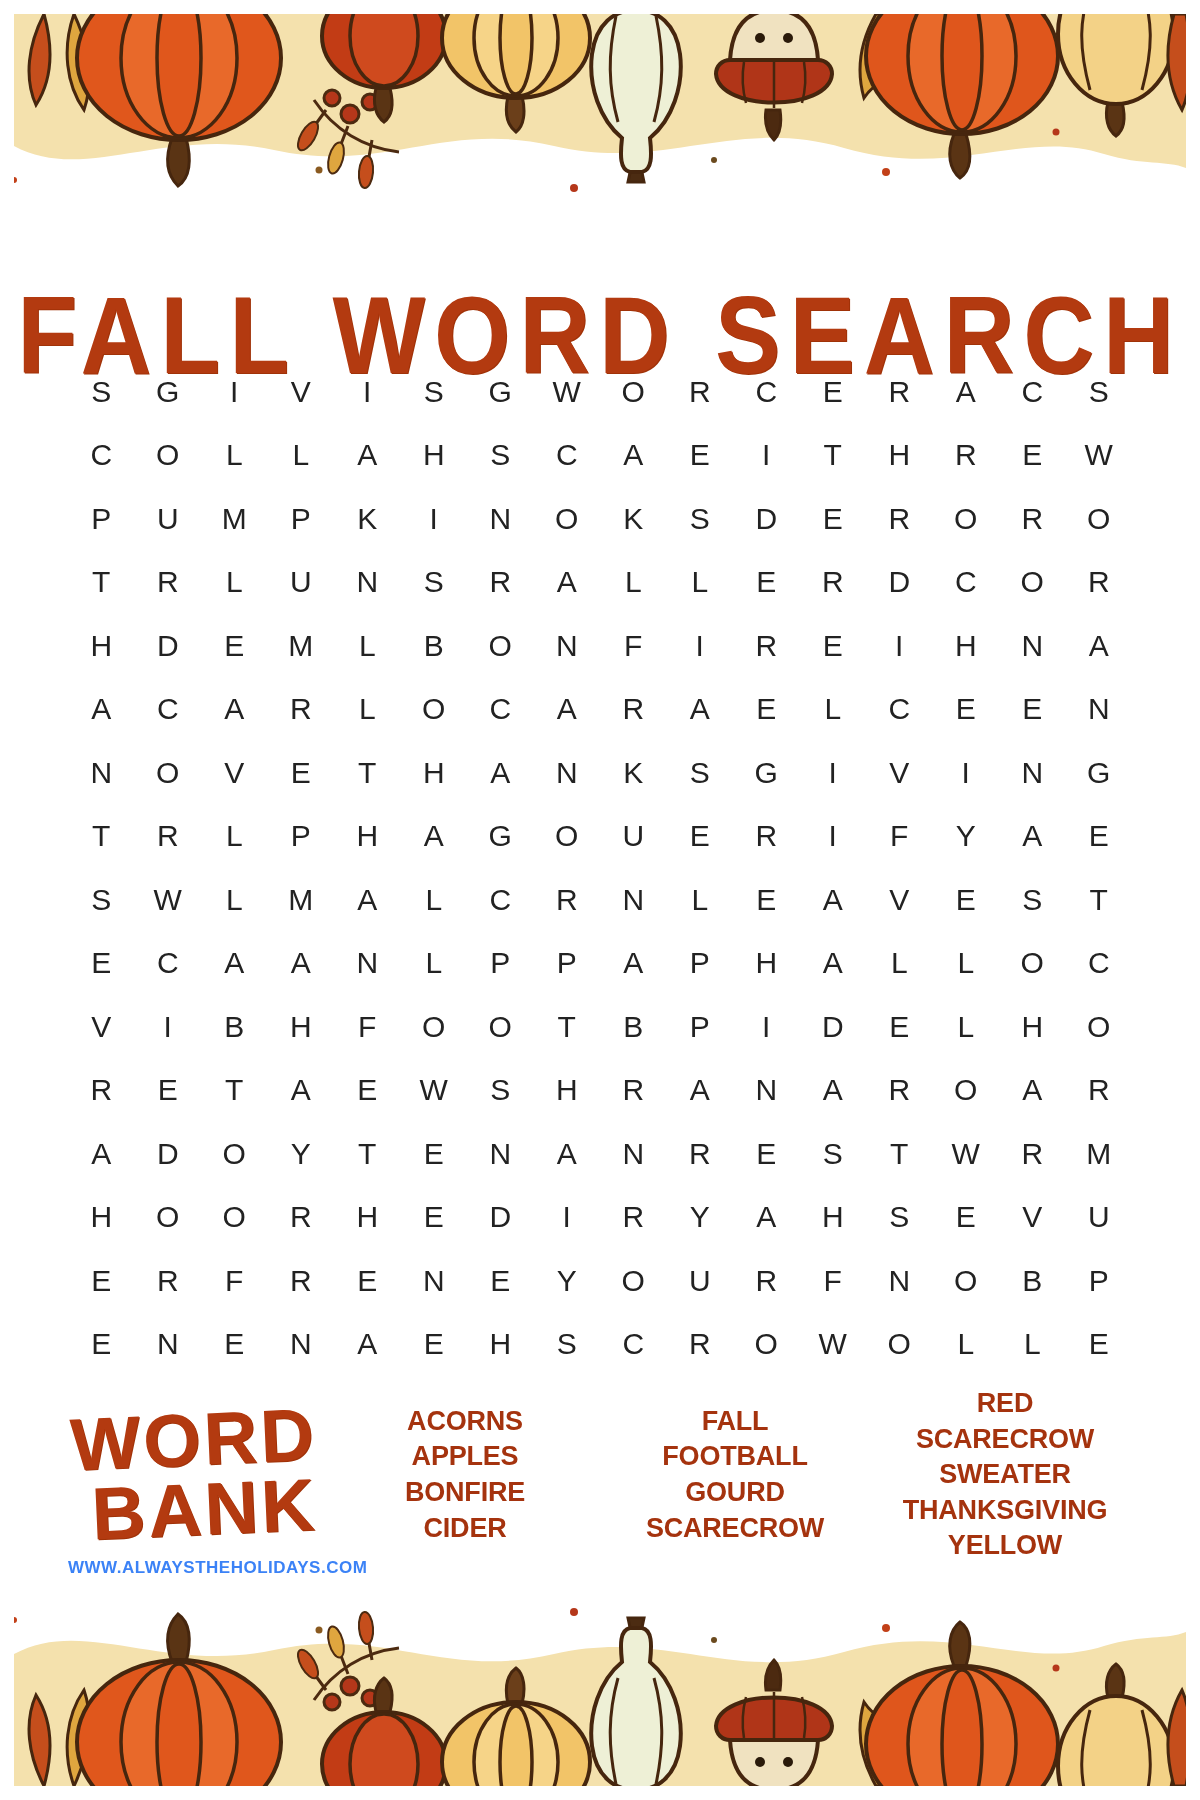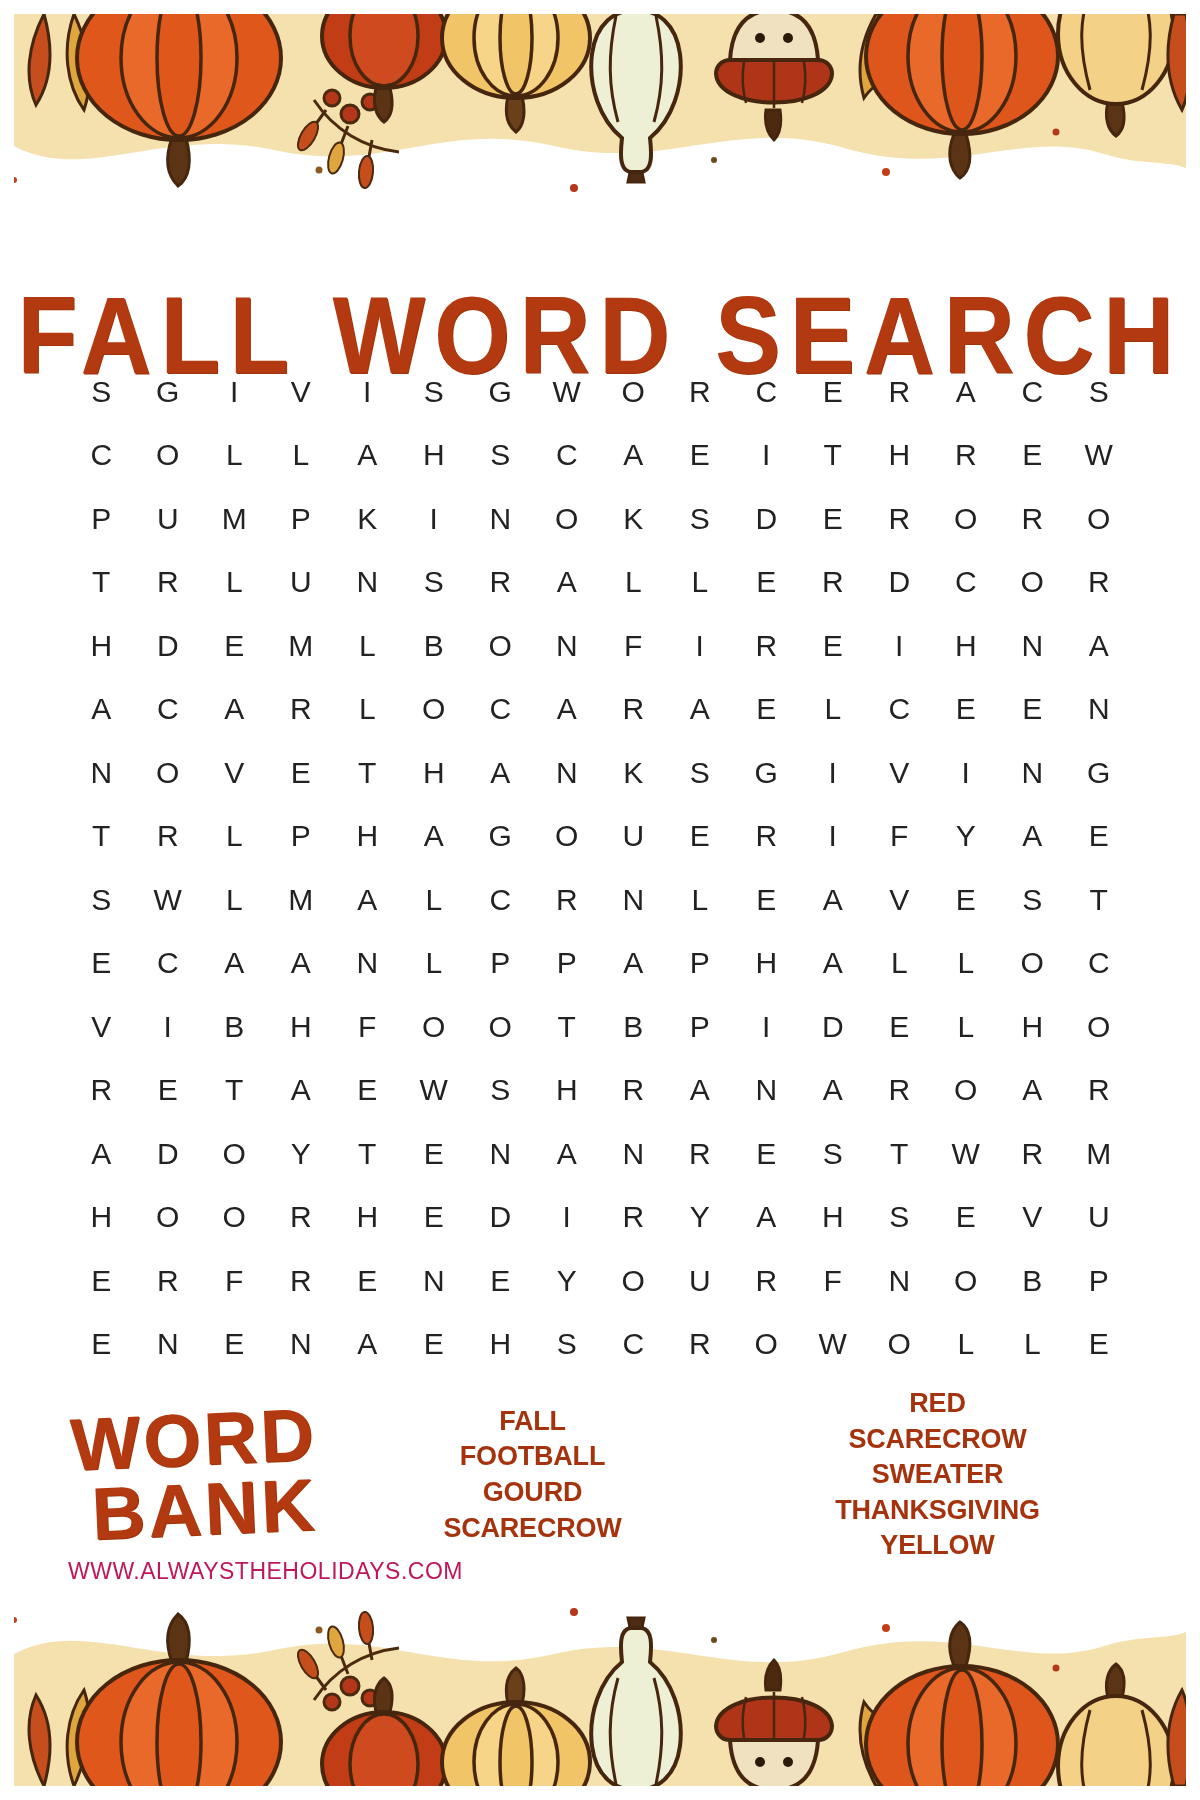--- a/index.html
+++ b/index.html
@@ -49,21 +49,21 @@
   .wb-heading .line2{display:block;transform:translateX(8px);}
   .wb-cols{flex:1;display:flex;align-items:center;}
   .wb-col{
     flex:1;text-align:center;color:#a5330e;font-weight:700;
     font-size:27px;line-height:1.32;letter-spacing:-0.2px;
   }
   .wb-word{white-space:nowrap;}
 
   .site-url{
     position:absolute;top:1558px;left:68px;
-    font-size:23px;font-weight:400;color:#be185d;letter-spacing:0.5px;
+    font-size:17px;font-weight:700;color:#3b82f6;letter-spacing:0.5px;
   }
 
   .defs-svg{position:absolute;width:0;height:0;}
 </style>
 </head>
 <body>
 
 <svg class="defs-svg" aria-hidden="true">
   <defs>
     <g id="border-art">
@@ -424,20 +424,26 @@
       <div class="cell">L</div>
       <div class="cell">E</div>
     </div>
 
   <div class="wordbank">
     <div class="wb-heading">
       <span class="line1">WORD</span>
       <span class="line2">BANK</span>
     </div>
     <div class="wb-cols">
+        <div class="wb-col">
+          <div class="wb-word">ACORNS</div>
+          <div class="wb-word">APPLES</div>
+          <div class="wb-word">BONFIRE</div>
+          <div class="wb-word">CIDER</div>
+        </div>
         <div class="wb-col">
           <div class="wb-word">FALL</div>
           <div class="wb-word">FOOTBALL</div>
           <div class="wb-word">GOURD</div>
           <div class="wb-word">SCARECROW</div>
         </div>
         <div class="wb-col">
           <div class="wb-word">RED</div>
           <div class="wb-word">SCARECROW</div>
           <div class="wb-word">SWEATER</div>

